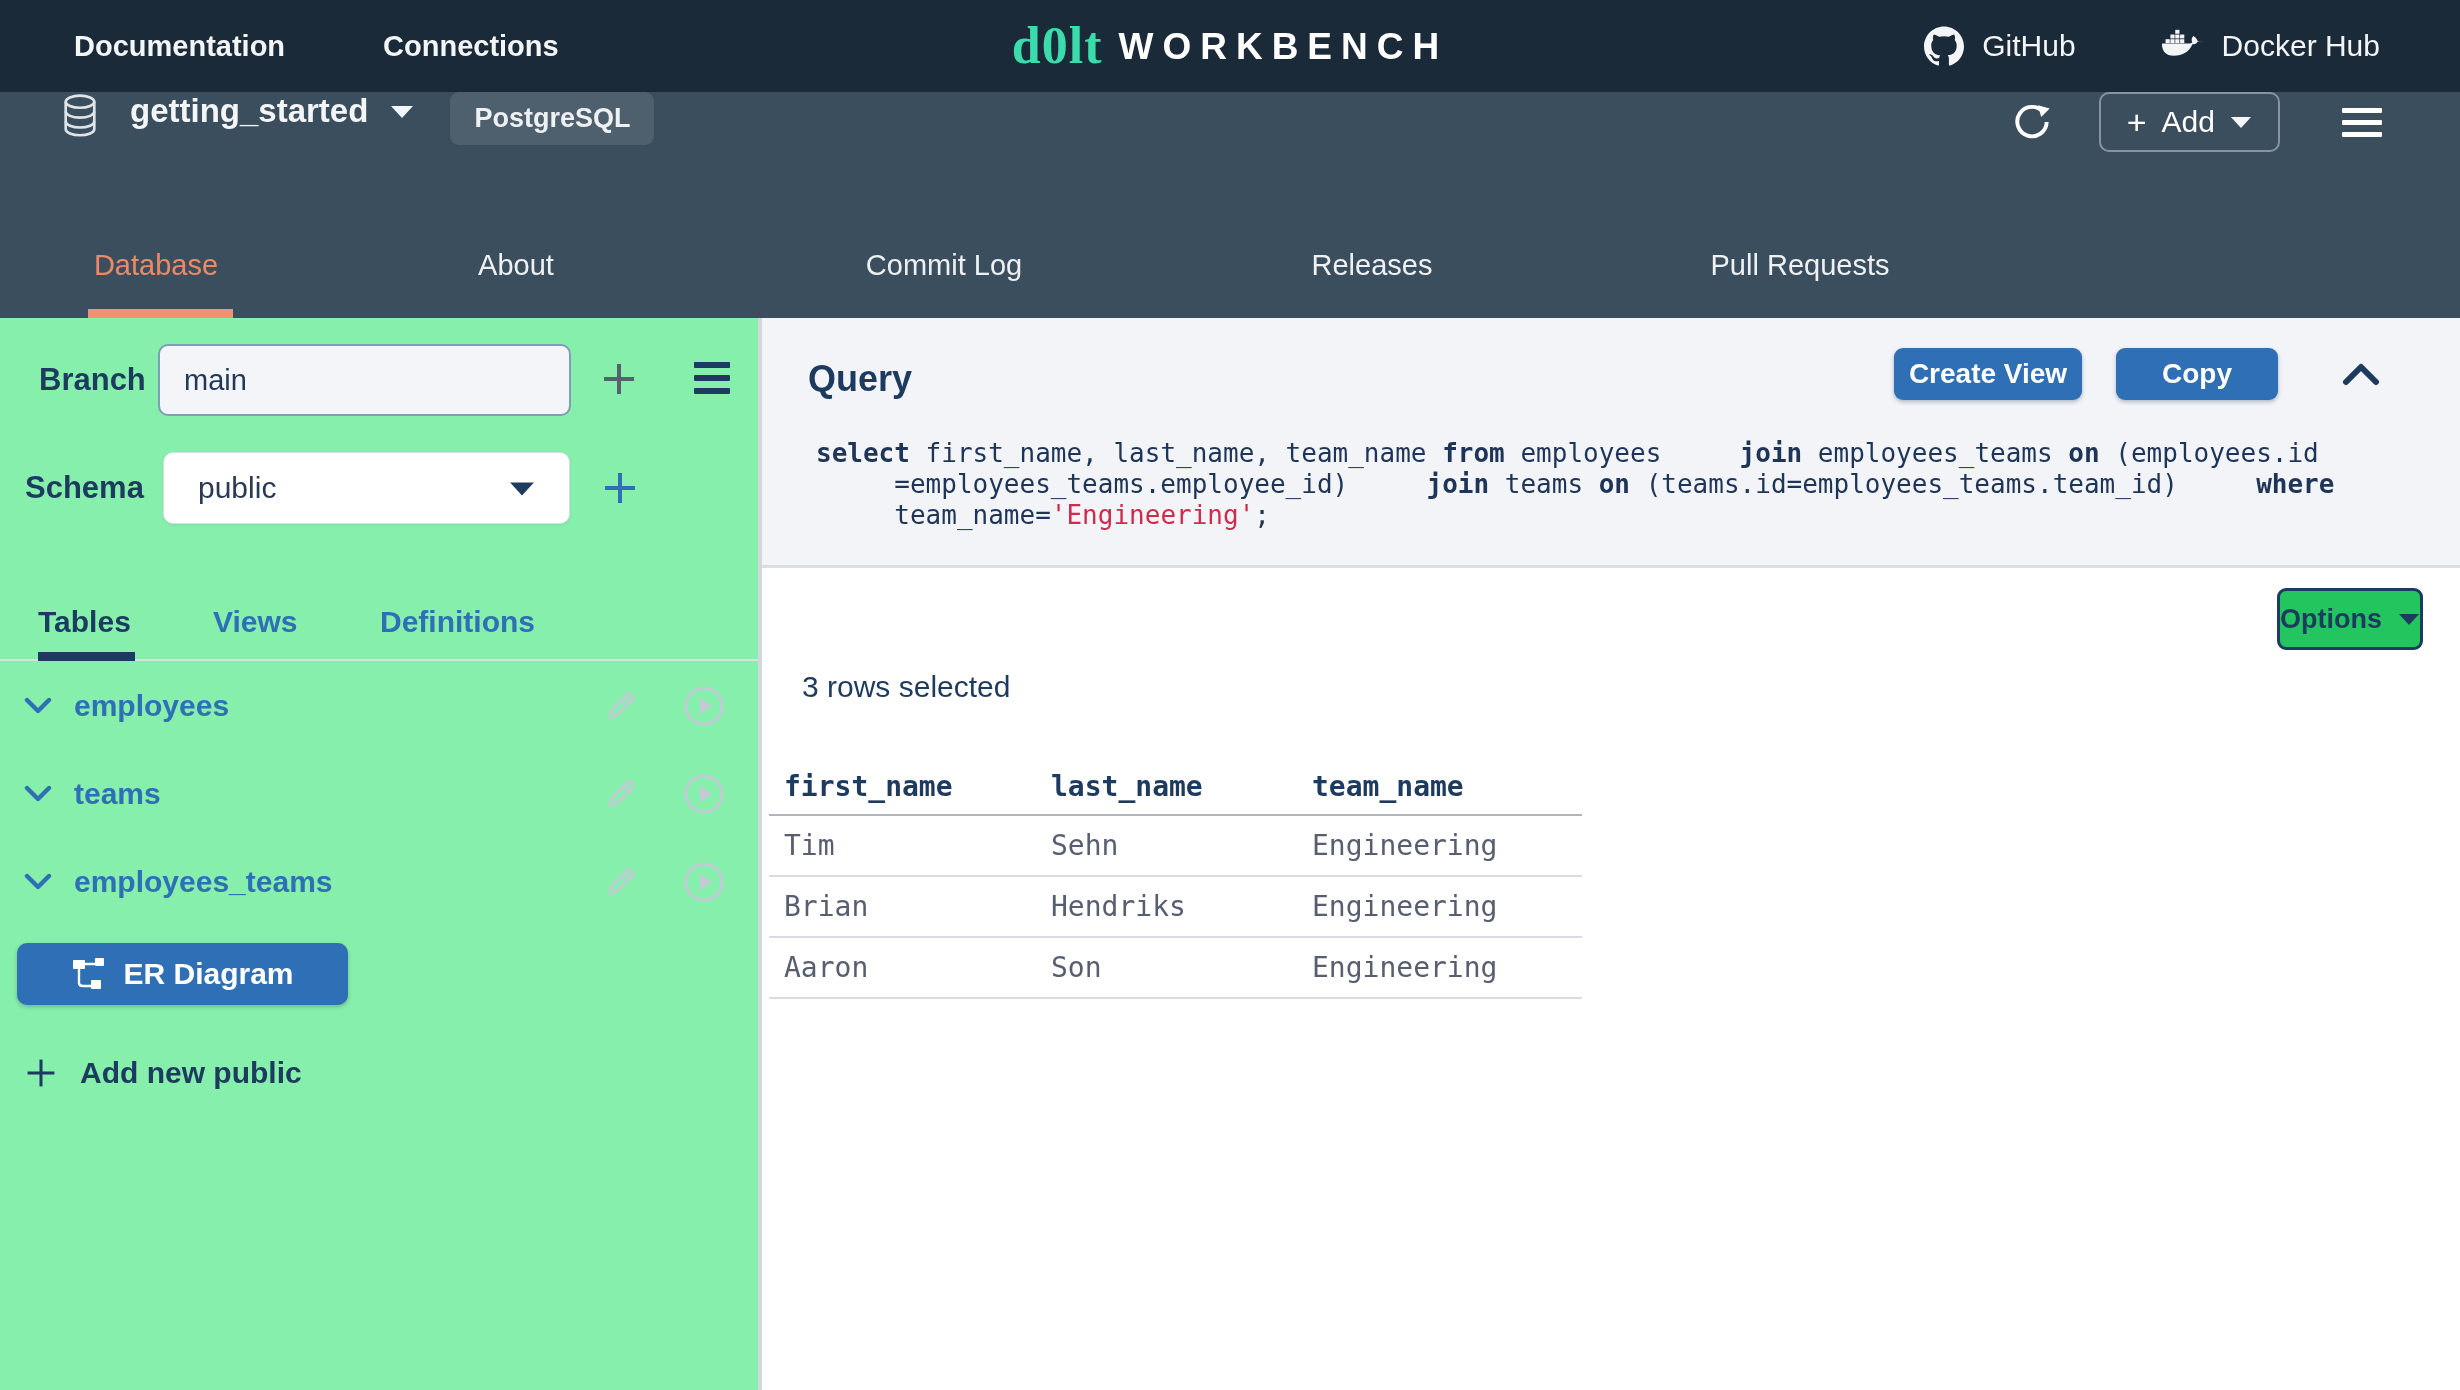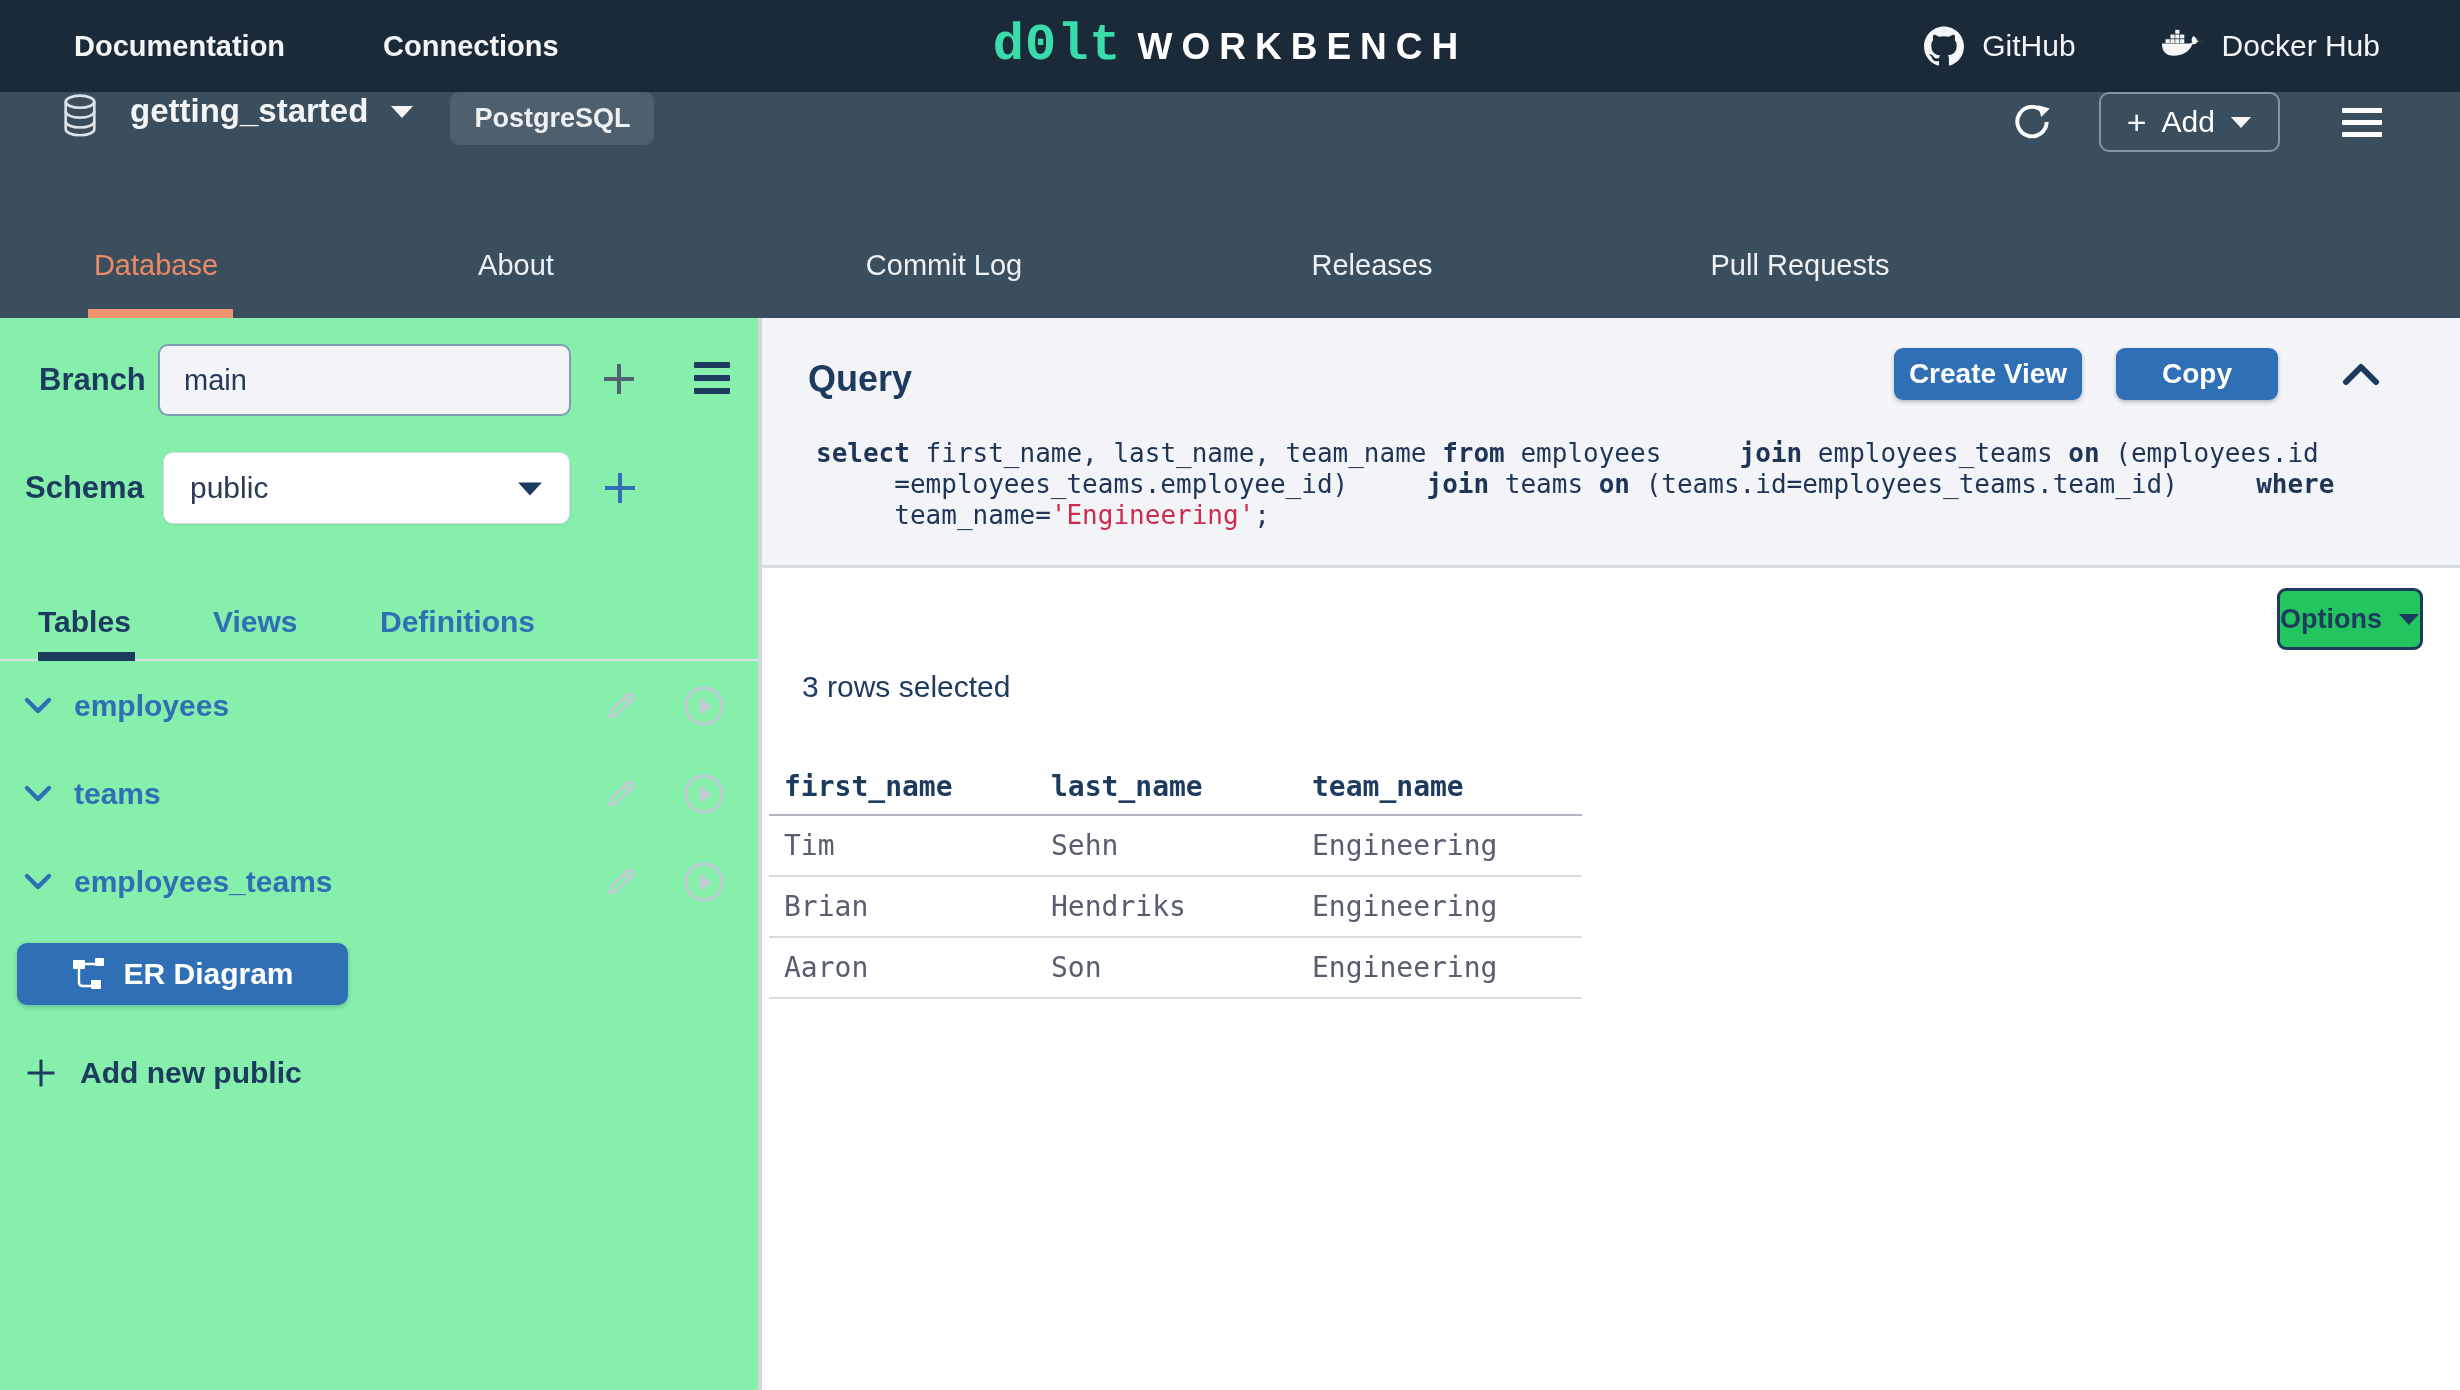--- a/index.html
+++ b/index.html
@@ -4,21 +4,21 @@
 <style>
   * { box-sizing: border-box; margin: 0; padding: 0; }
   html,body { width:2460px; height:1390px; overflow:hidden; }
   body { font-family:"Liberation Sans", sans-serif; background:#ffffff; }
 
   
   .navbar { height:92px; background:#1b2a38; position:relative; display:flex; align-items:center; color:#f3f5f7; }
   .nav-links { display:flex; gap:98px; margin-left:74px; font-size:29px; font-weight:600; }
   .nav-link { cursor:pointer; }
   .logo { position:absolute; left:50%; top:50%; transform:translate(-50%,-50%); display:flex; align-items:center; gap:16px; }
-  .logo-dolt { font-family:Liberation Mono, monospace; font-weight:bold; font-size:52px; color:#3bdcab; letter-spacing:1px; line-height:1; }
+  .logo-dolt { font-family:Liberation Serif, serif; font-weight:bold; font-size:52px; color:#3bdcab; letter-spacing:1px; line-height:1; }
   .logo-wb { font-size:37px; font-weight:800; color:#ffffff; letter-spacing:9px; line-height:1; }
   .nav-ext { margin-left:auto; margin-right:80px; display:flex; gap:86px; align-items:center; font-size:30px; }
   .ext-item { display:flex; gap:18px; align-items:center; cursor:pointer; }
 
   
   .dbbar { height:226px; background:#3b4e5d; position:relative; color:#f3f5f7; }
   .db-row { position:absolute; top:0; left:0; right:0; height:120px; display:flex; align-items:flex-start; }
   .db-icon { margin-left:58px; }
   .db-name { margin-left:28px; font-size:33px; font-weight:600; display:flex; align-items:center; gap:22px; cursor:pointer; }
   .badge { margin-left:36px; background:#4e5f6d; border-radius:9px; padding:11px 24px; font-size:27px; font-weight:600; color:#eef1f3; }
@@ -39,21 +39,21 @@
   .content { display:flex; height:1072px; }
   .sidebar { width:762px; background:#86efac; border-right:4px solid #d3d6dd; position:relative; flex:none; }
   .main { flex:1; position:relative; background:#ffffff; }
 
   
   .sb-label { position:absolute; font-size:31px; font-weight:bold; color:#1d3a5f; }
   .branch-input { position:absolute; left:158px; top:26px; width:413px; height:72px; border:2px solid #7f9db6; border-radius:10px; background:#f3f5f8; font-family:"Liberation Sans",sans-serif; font-size:29px; color:#22395c; padding:0 24px; outline:none; }
   .icon-plus { position:absolute; cursor:pointer; }
   .sb-menu { position:absolute; left:694px; top:44px; display:flex; flex-direction:column; gap:7px; cursor:pointer; }
   .sb-menu span { width:36px; height:6px; background:#1d3a5f; border-radius:1px; }
-  .schema-select { position:absolute; left:163px; top:134px; width:407px; height:72px; background:#ffffff; border:1px solid #d8dce2; border-radius:10px; box-shadow:0 1px 3px rgba(20,40,70,.08); display:flex; align-items:center; font-size:30px; color:#2a3a55; padding:0 26px; cursor:pointer; }
+  .schema-select { position:absolute; left:163px; top:134px; width:407px; height:72px; background:#ffffff; border:1px solid #d8dce2; border-radius:10px; box-shadow:0 1px 3px rgba(20,40,70,.08); display:flex; align-items:center; font-size:30px; color:#2a3a55; padding:0 34px; cursor:pointer; }
   .schema-caret { margin-left:auto; }
 
   .sb-tabs { position:absolute; top:281px; left:0; right:0; height:62px; border-bottom:2px solid #dcdfe4; }
   .sb-tab { position:absolute; top:6px; font-size:30px; cursor:pointer; color:#2f6fb5; font-weight:600; }
   .sb-tab.active { color:#1d3a5f; font-weight:bold; }
   .sb-tab-underline { position:absolute; left:38px; bottom:-2px; width:97px; height:9px; background:#1d3a5f; }
 
   .table-list { position:absolute; top:344px; left:0; right:0; }
   .trow { height:88px; position:relative; display:flex; align-items:center; padding-left:24px; }
   .trow .tname { margin-left:22px; font-size:30px; font-weight:bold; color:#2f6fb5; cursor:pointer; }

